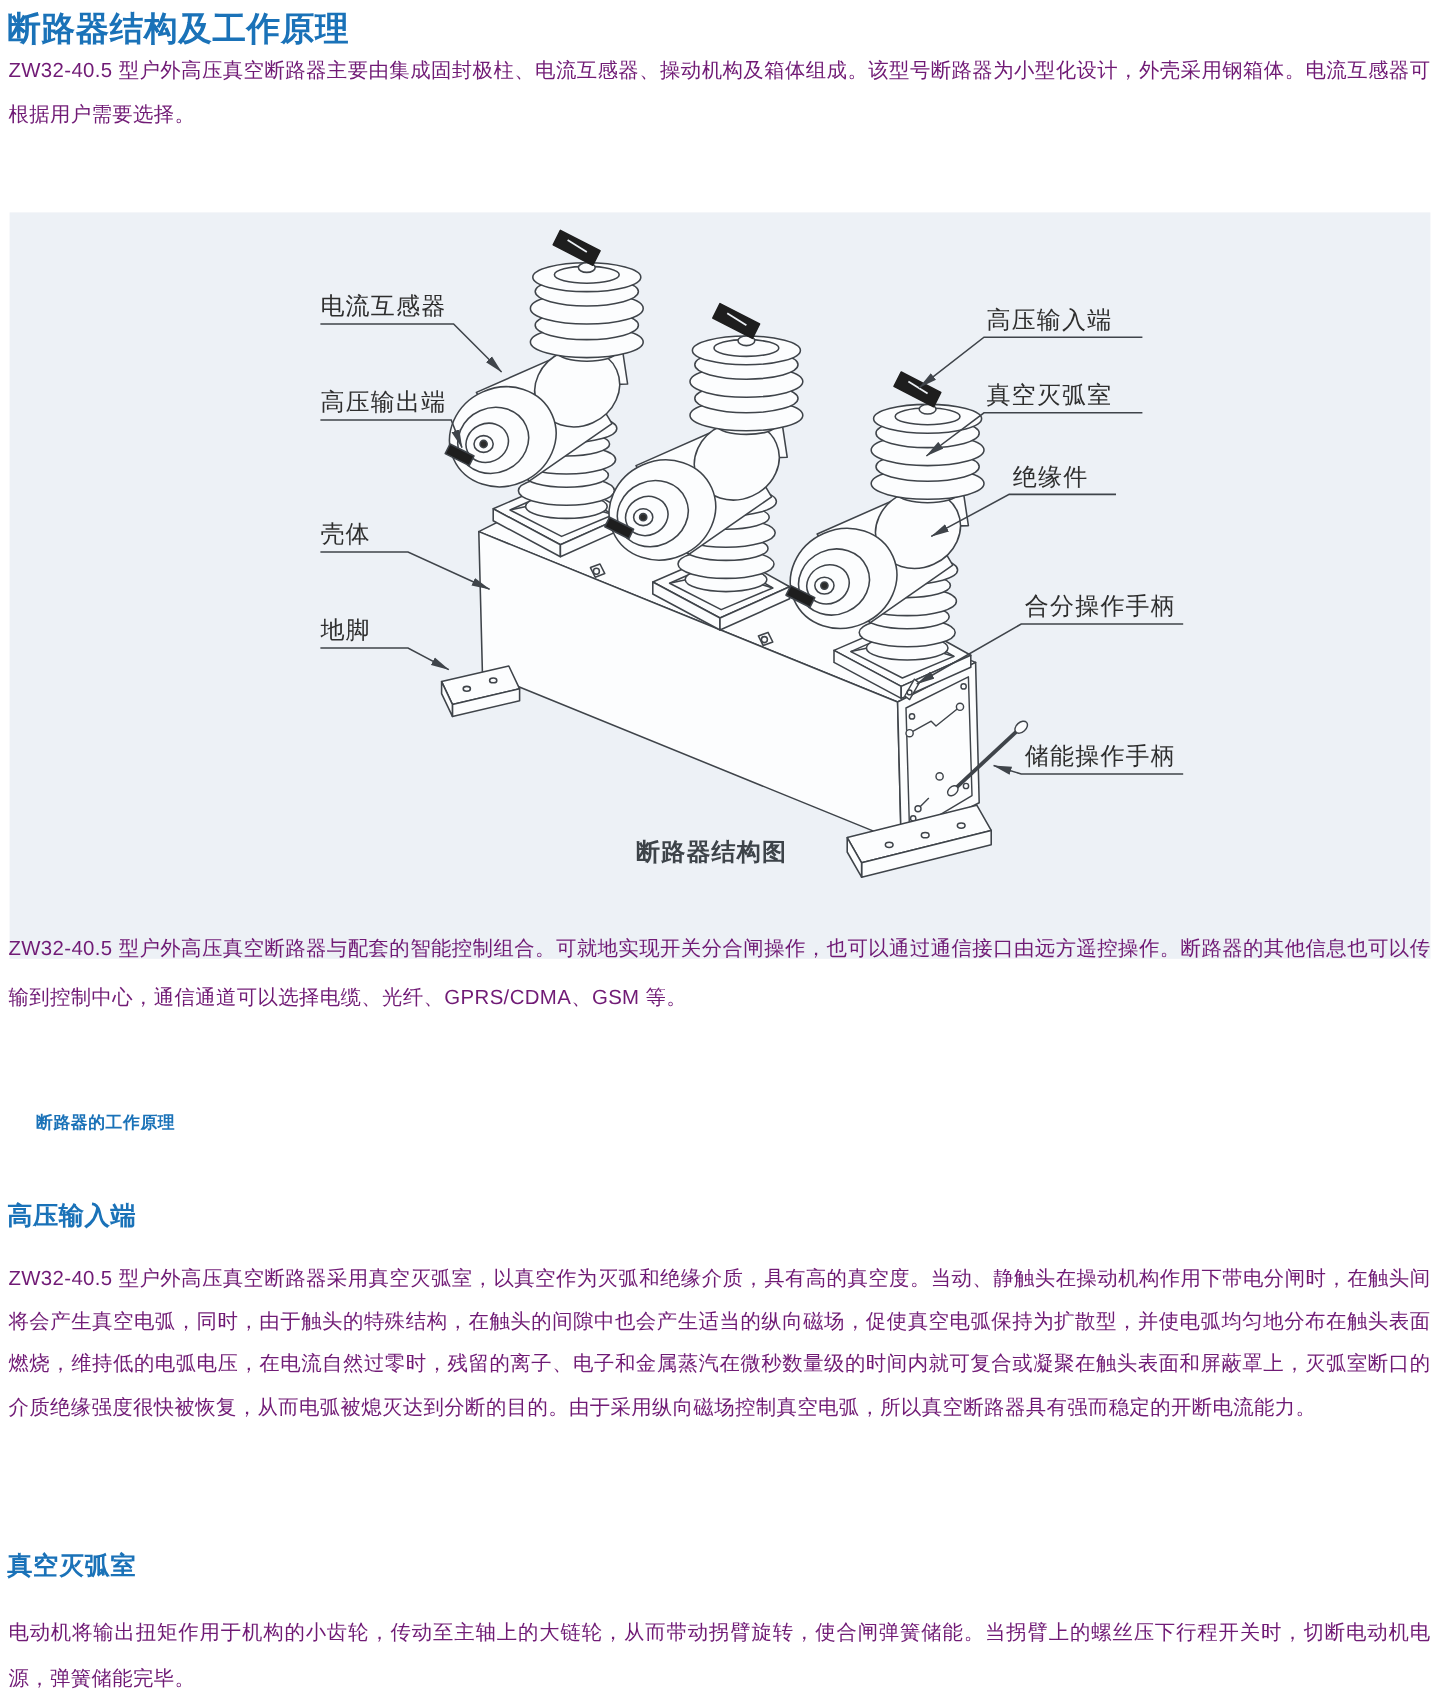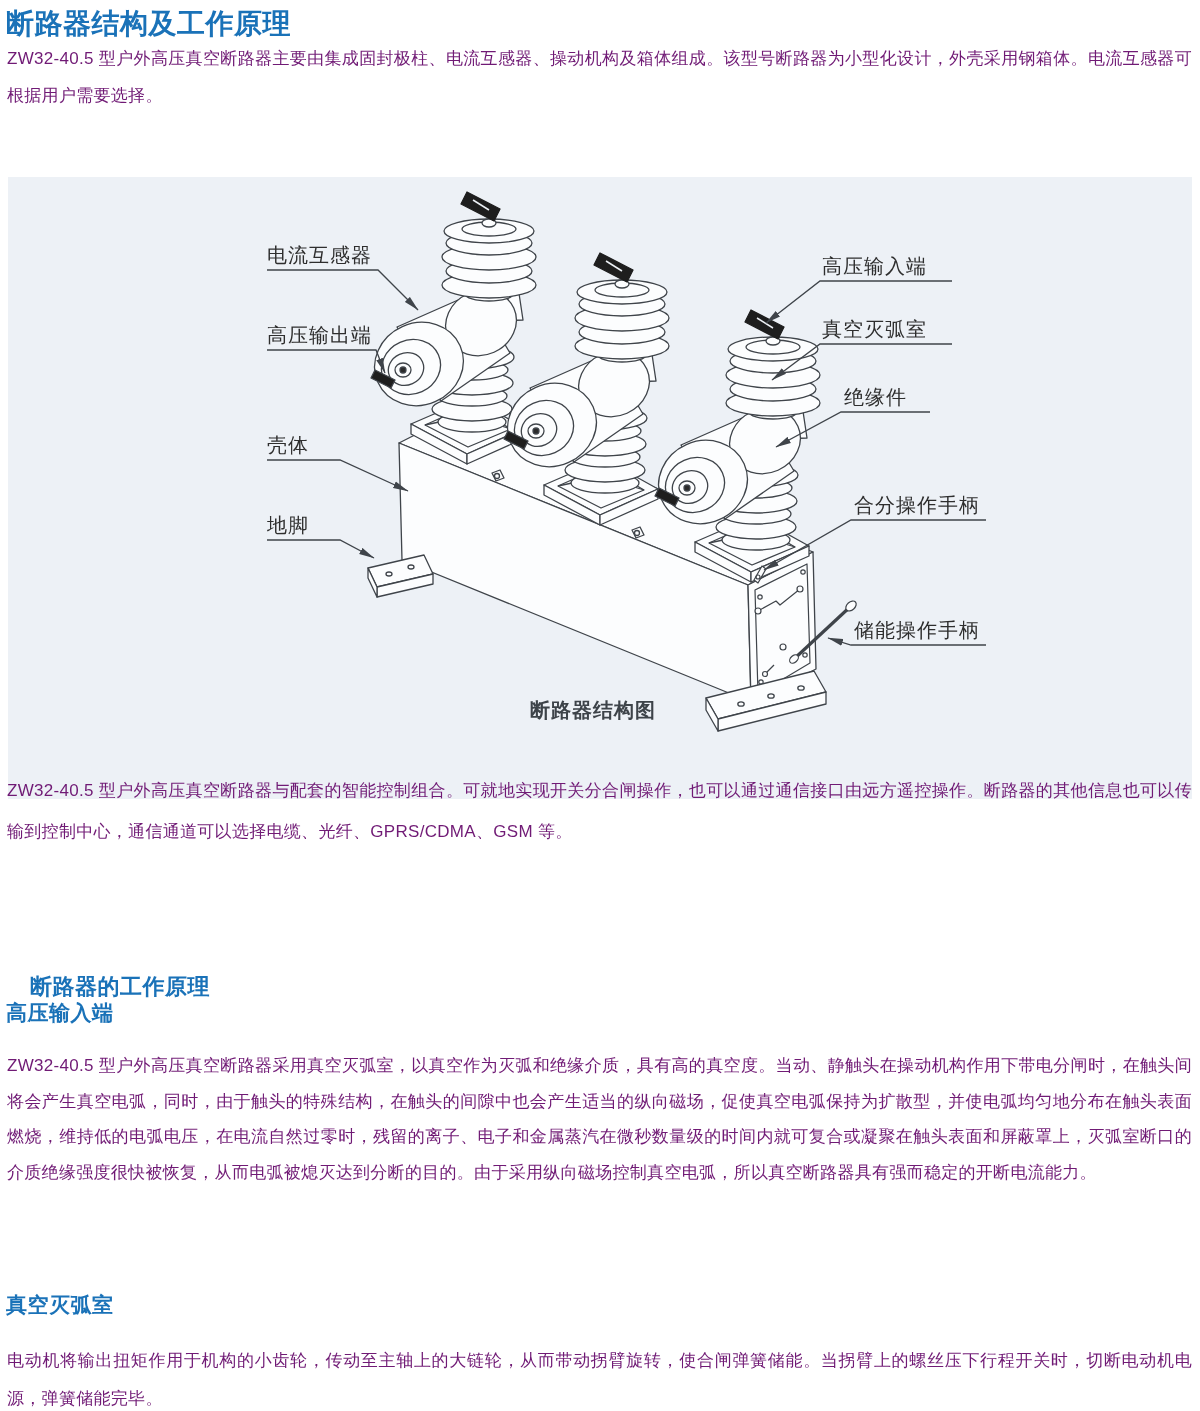--- a/index.html
+++ b/index.html
@@ -1,21 +1,21 @@
 <!DOCTYPE html>
 <html><head>
 <meta charset="utf-8">
 <style>
   html,body{margin:0;padding:0;background:#ffffff;}
   body{width:1200px;height:1411px;position:relative;overflow:hidden;
        font-family:"Liberation Sans", sans-serif;}
   .abs{position:absolute;}
   .h-blue{color:#1a72b8;font-weight:700;letter-spacing:.5px;white-space:nowrap;}
   .h1{left:6px;top:5px;font-size:28px;}
-  .h2{left:6px;top:972px;font-size:22px;padding-left:24px;}
+  .h2{left:6px;top:927px;font-size:14px;padding-left:24px;}
   .h3{left:6px;top:999px;font-size:21px;}
   .h4{left:6px;top:1291px;font-size:21px;}
   .para{color:#701a75;font-size:17px;text-align:justify;text-justify:inter-ideograph;
         left:7px;width:1185px;letter-spacing:.3px;}
   .p1{top:40px;line-height:37px;}
   .p2{top:770px;line-height:41px;}
   .p3{top:1048px;line-height:35.5px;}
   .p4{top:1342px;line-height:38px;}
   .figure{left:8px;top:133px;width:1184px;height:622px;background:#edf1f6;margin-top:44px;}
   .figure svg{display:block;width:1184px;height:622px;}

